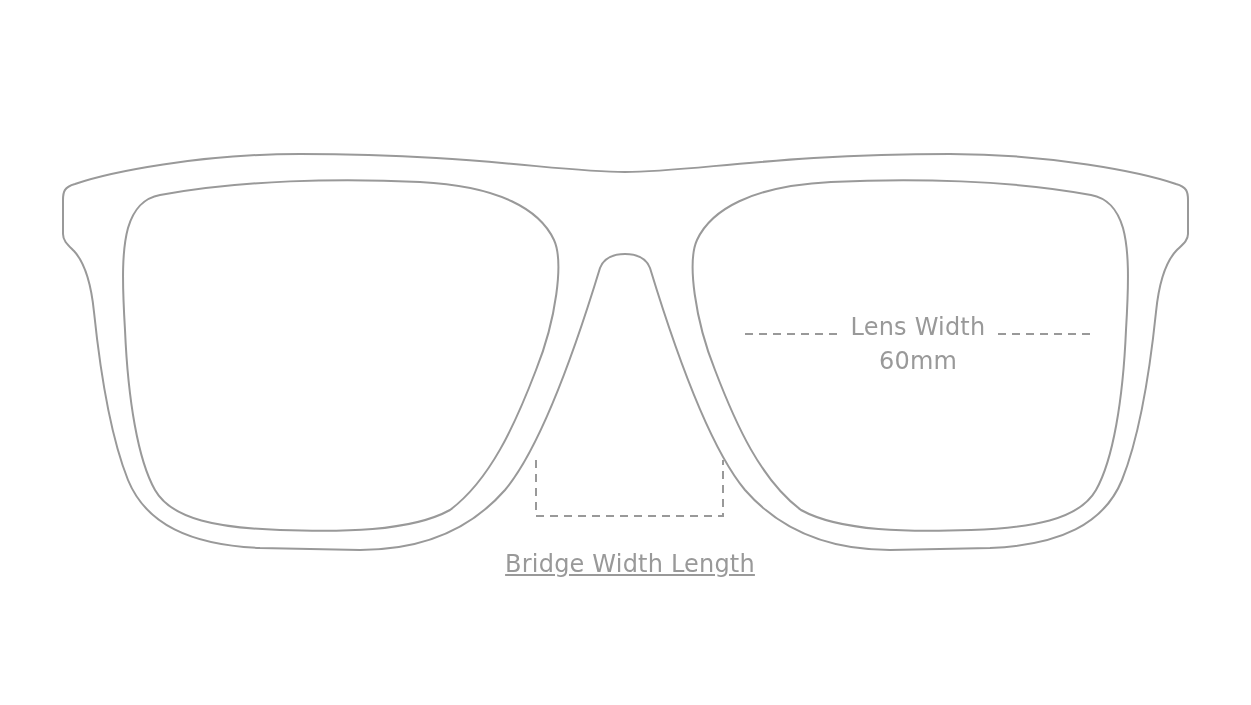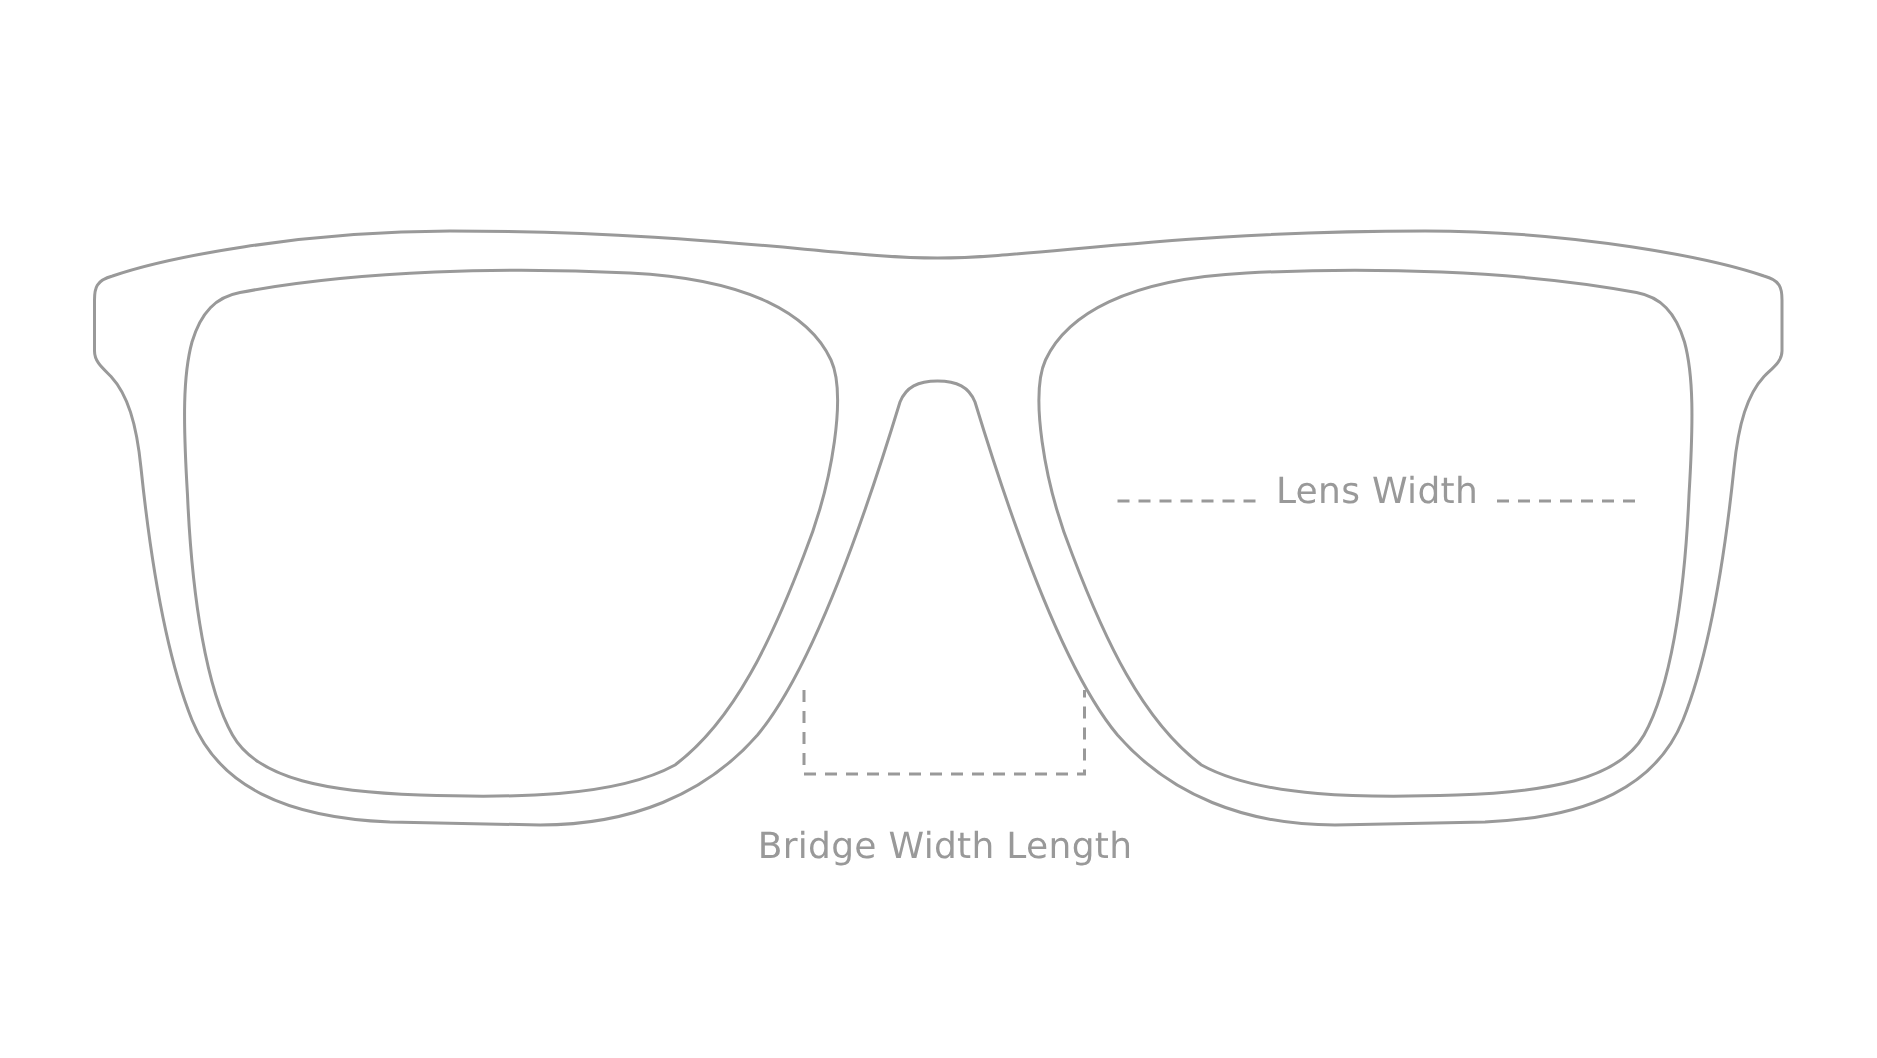--- a/index.html
+++ b/index.html
@@ -32,20 +32,21 @@
     .lens-label {
       left: 818px;
       top: 310px;
       width: 200px;
     }
     .lens-label .line { display: block; line-height: 34px; }
     .bridge-label {
       left: 480px;
       top: 547px;
       width: 300px;
+      text-decoration: underline;
     }
     .bridge-label .line { display: block; line-height: 34px; }
   </style>
 </head>
 <body>
 
 <div class="diagram">
   <svg width="1251" height="705" viewBox="0 0 1251 705">
     <g fill="none" stroke="#999999" stroke-width="2">
 
@@ -101,18 +102,19 @@
     <g stroke="#999999" stroke-width="2" stroke-dasharray="8,6" fill="none">
       <line x1="745" y1="334" x2="840" y2="334"></line>
       <line x1="998" y1="334" x2="1090" y2="334"></line>
 
       <polyline points="536,460 536,516 723,516 723,460"></polyline>
     </g>
   </svg>
 
   <div class="label lens-label">
     <span class="line">Lens Width</span>
+    <span class="line">60mm</span>
   </div>
 
   <div class="label bridge-label">
     <span class="line">Bridge Width Length</span>
   </div>
 </div>
 
 </body></html>

